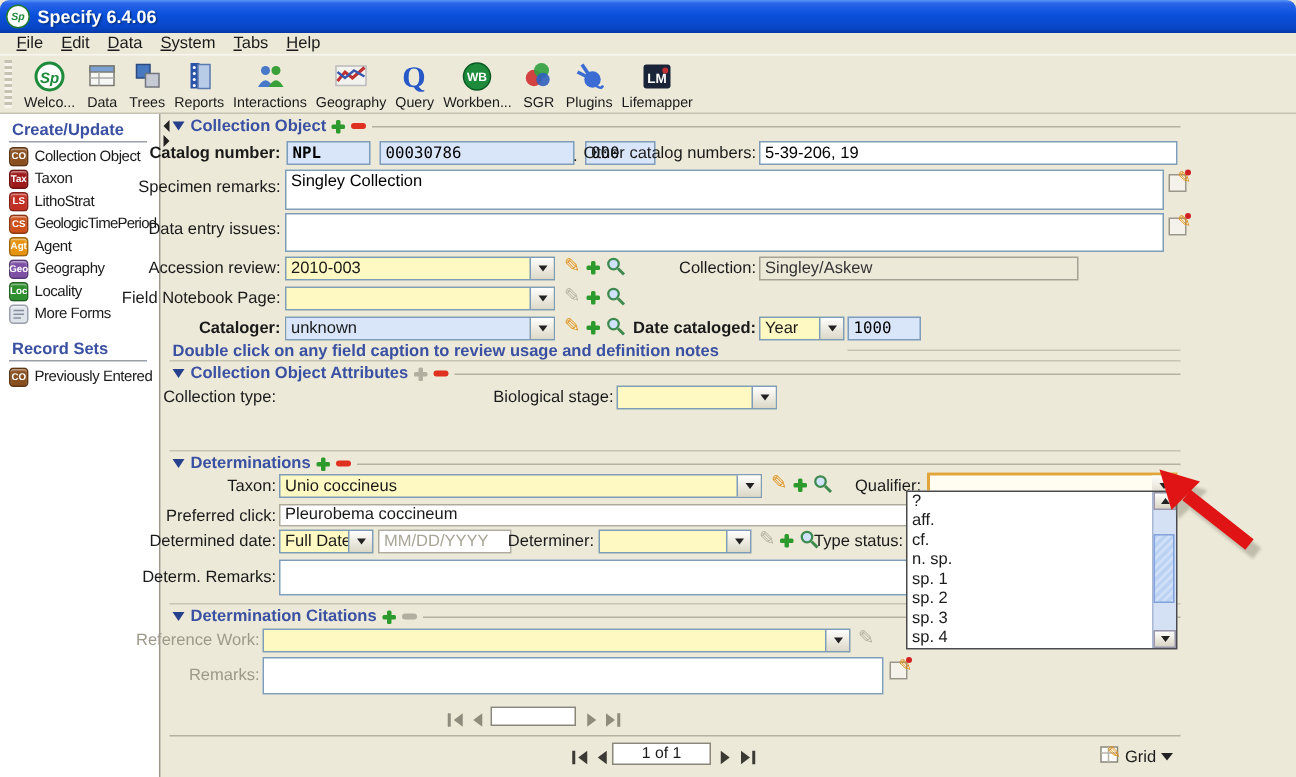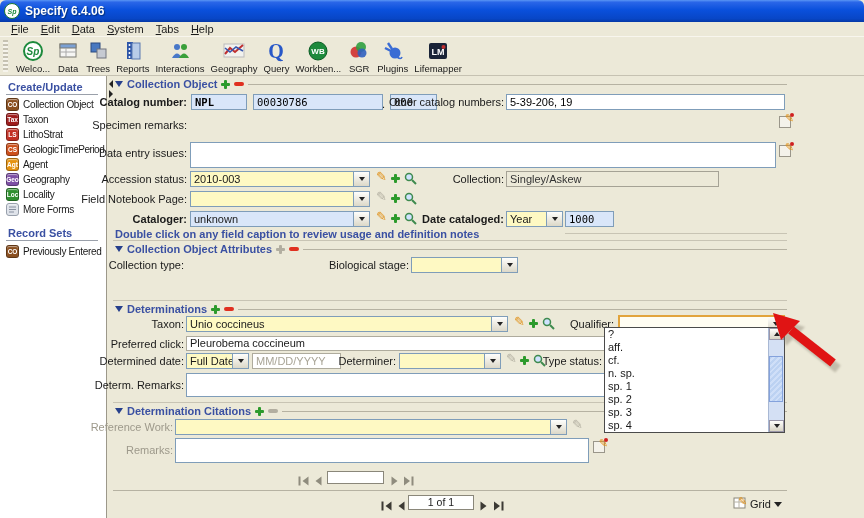--- a/index.html
+++ b/index.html
@@ -325,35 +325,36 @@
 
   <div class="lbl b" style="right:677px;top:20px">Catalog number:</div>
   <input class="fld blue mono" style="left: 78px; top: 18px; width: 56px; font-weight: bold;" value="NPL">
   <input class="fld blue mono" style="left: 140px; top: 18px; width: 130px;" value="00030786">
   <div class="lbl" style="right:479px;top:22px">.</div>
   <input class="fld blue mono" style="left: 277px; top: 18px; width: 47px;" value="000">
   <div class="lbl" style="right:360px;top:20px">Other catalog numbers:</div>
   <input class="fld" style="left: 393px; top: 18px; width: 279px;" value="5-39-206, 19">
 
   <div class="lbl" style="right:677px;top:43px">Specimen remarks:</div>
+  <textarea class="ta" style="left: 77px; top: 37px; width: 586px; height: 27px;">Singley Collection</textarea>
   <div class="editnote" style="left:666px;top:38px">
     <span class="sheet"></span>
       <span class="pen">✎</span>
       <span class="dot"></span>
   </div>
 
   <div class="lbl" style="right:677px;top:71px">Data entry issues:</div>
   <textarea class="ta" style="left: 77px; top: 66px; width: 586px; height: 26px;"></textarea>
   <div class="editnote" style="left:666px;top:67px">
     <span class="sheet"></span>
       <span class="pen">✎</span>
       <span class="dot"></span>
   </div>
 
-  <div class="lbl" style="right:677px;top:97px">Accession status:</div>
+  <div class="lbl" style="right:677px;top:97px">Accession review:</div>
   <div class="combo" style="left:77px;top:95px;width:180px">
     <span class="txt">2010-003</span>
     <span class="arr"></span>
   </div>
   <span class="pencil" style="left:263px;top:95px"></span>
   <span class="btn-plus" style="position:absolute;left:278px;top:98px"></span>
   <span class="magbtn" style="left:291px;top:95px">
     <svg width="13" height="13">
         <circle cx="5" cy="5" r="3.5" fill="#cfe2ff" stroke="#3e8a4e" stroke-width="1.5"></circle>
         <line x1="8" y1="8" x2="12" y2="12" stroke="#3e8a4e" stroke-width="2"></line>

